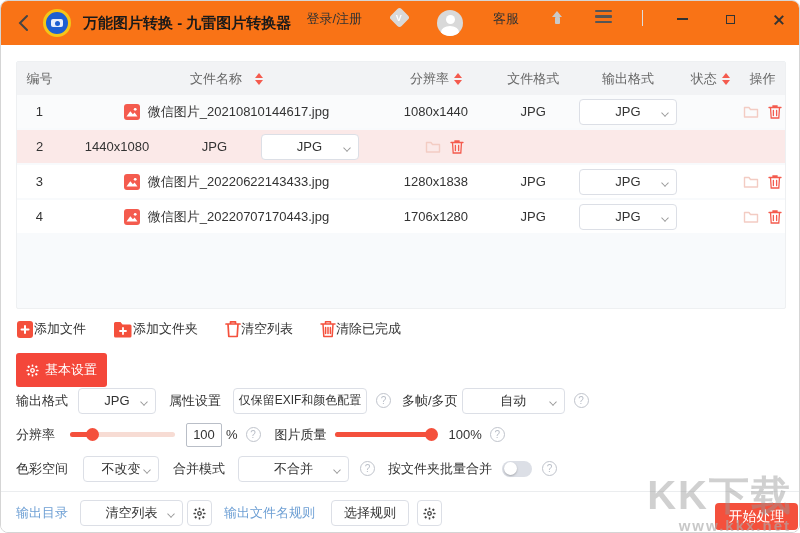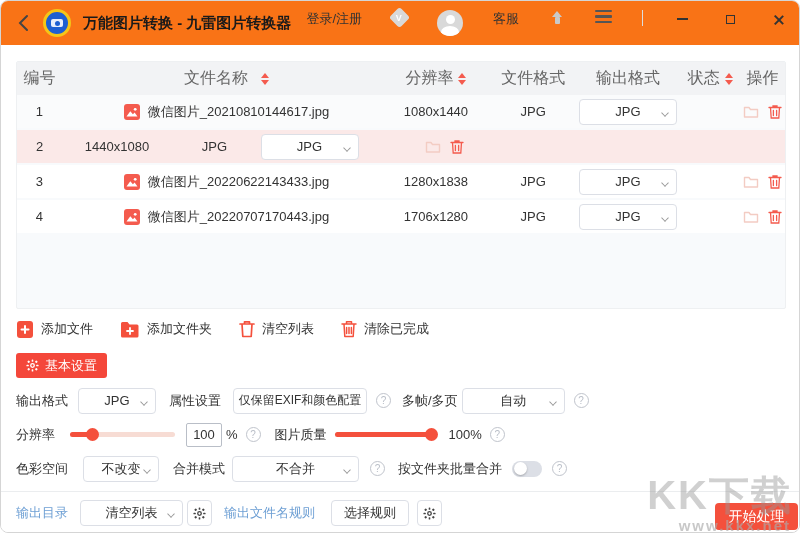--- a/index.html
+++ b/index.html
@@ -37,21 +37,21 @@
   .min-g { width:11px; height:0; border-bottom:2px solid #333; }
   .max-g { width:9px; height:9px; border:1.6px solid #333; }
   .close-g { position:relative; width:11px; height:11px; }
   .close-g:before,.close-g:after { content:""; position:absolute; left:5px; top:0; width:1.7px; height:12px; background:#333; }
   .close-g:before { transform:rotate(45deg); } .close-g:after { transform:rotate(-45deg); }
 
   
   .table-panel { position:absolute; top:60px; left:15px; width:770px; height:248px;
     border:1px solid #eef0f2; background:#f8fafc; border-radius:2px; overflow:hidden; }
   .t-head { display:flex; height:33px; background:#f2f3f5; align-items:center; }
-  .t-head .c { color:#666; font-size:16px; }
+  .t-head .c { color:#666; font-size:13px; }
   .t-row { display:flex; height:33px; align-items:center; background:#fff; margin-bottom:2px; }
   .t-row.shade { background:#fafbfc; }
   .t-row.selected { background:#fbe9e8; }
   .c { display:flex; align-items:center; justify-content:center; font-size:13px; color:#333; }
   .c.no { width:45px; }
   .c.name { width:320px; justify-content:center; padding-left:10px; gap:8px; }
   .c.res { width:110px; }
   .c.fmt { width:85px; }
   .c.out { width:105px; }
   .c.status { width:60px; }
@@ -62,24 +62,24 @@
   .sort .d { border-top:5px solid #f45b4e; }
 
   .select { height:26px; background:#fff; border:1px solid #dcdfe6; border-radius:4px;
     display:flex; align-items:center; justify-content:center; position:relative; cursor:pointer; font-size:13px; color:#333; }
   .select .caret { position:absolute; right:8px; top:10px; width:6px; height:6px;
     border-right:1.5px solid #999; border-bottom:1.5px solid #999; transform:rotate(45deg) scale(.9); }
   .select.row-sel { width:98px; }
 
   
   .actions-row { position:absolute; top:315px; left:15px; height:26px; display:flex; align-items:center; gap:27px; }
-  .act-btn { display:flex; align-items:center; gap:7px; font-size:13px; color:#333; cursor:pointer; }
-
-  
-  .section-btn { position:absolute; top:352px; left:15px; height:25px; padding:0 10px;
+  .act-btn { display:flex; align-items:center; font-size:13px; color:#333; cursor:pointer; }
+
+  
+  .section-btn { position:absolute; top:352px; left:15px; height:34px; padding:0 10px;
     background:#f4473a; color:#fff; font-size:13px; border-radius:3px;
     display:flex; align-items:center; gap:6px; cursor:pointer; }
   .set-row { position:absolute; left:15px; right:15px; height:27px; display:flex; align-items:center; }
   .row1 { top:386px; } .row2 { top:420px; } .row3 { top:454px; }
   .lbl { font-size:13px; color:#333; white-space:nowrap; }
   .help { width:15px; height:15px; border-radius:50%; border:1px solid #c0c4cc; color:#b9bec7;
     font-size:10px; display:flex; align-items:center; justify-content:center; cursor:pointer; flex:none; }
   .help:before { content:"?"; }
   .slider { position:relative; height:5px; border-radius:3px; background:#f7dcd4; flex:none; cursor:pointer; }
   .slider .fill { position:absolute; left:0; top:0; height:5px; border-radius:3px; background:#f4503c; }
@@ -374,21 +374,21 @@
   <span class="help" style="margin-left:8px;"></span>
 </div>
 
 <div class="set-row row3">
   <span class="lbl">色彩空间</span>
   <div class="select" style="width:76px; margin-left:15px;">
     <span>不改变</span>
       <i class="caret"></i>
   </div>
   <span class="lbl" style="margin-left:14px;">合并模式</span>
-  <div class="select" style="width:127px; margin-left:7px;">
+  <div class="select" style="width:111px; margin-left:13px;">
     <span>不合并</span>
       <i class="caret"></i>
   </div>
   <span class="help" style="margin-left:11px;"></span>
   <span class="lbl" style="margin-left:13px;">按文件夹批量合并</span>
   <span class="toggle" style="margin-left:10px;">
       <span class="kn"></span>
     </span>
   <span class="help" style="margin-left:10px;"></span>
 </div>

